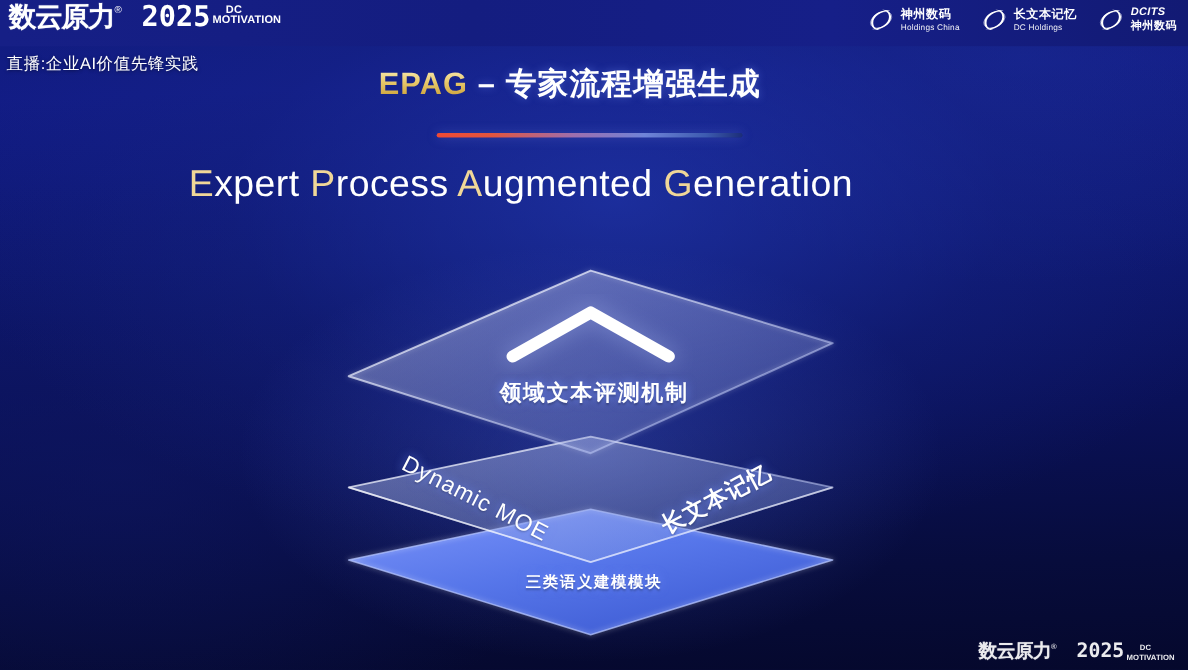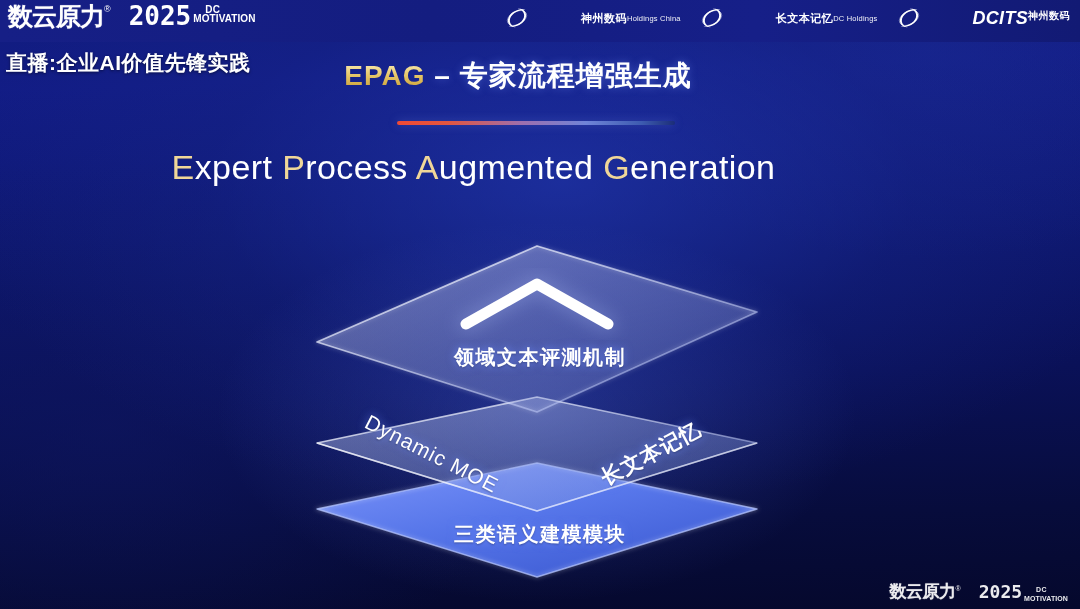--- a/index.html
+++ b/index.html
@@ -40,35 +40,35 @@
     font-family:"DejaVu Sans Mono","Liberation Mono",monospace;
   }
   .brand-dc{
     display:inline-block;margin-left:2px;line-height:9px;margin-top:2px;
   }
   .brand-dc .dc{font-size:10px;font-weight:bold;letter-spacing:.3px;display:block;margin-left:12px;}
   .brand-dc .mv{font-size:10px;font-weight:bold;letter-spacing:.1px;display:block;}
 
   .live-title{
     position:absolute;left:6px;top:49px;
-    font-size:21px;font-weight:bold;color:#ffffff;
+    font-size:15px;font-weight:normal;color:#ffffff;
     letter-spacing:.5px;white-space:nowrap;
     text-shadow:0 1px 3px rgba(0,0,0,.5);
   }
 
   .partner-logos{
     position:absolute;right:10px;top:5px;
     display:flex;align-items:center;gap:18px;
   }
   .plogo{display:flex;align-items:center;gap:5px;}
   .pmark{width:26px;height:26px;flex:0 0 26px;}
-  .ptext{display:flex;flex-direction:row;line-height:1;color:#fff;margin-left:46px;}
+  .ptext{display:flex;flex-direction:column;line-height:1;color:#fff;}
   .ptext .cn{font-size:11px;font-weight:bold;letter-spacing:.5px;}
   .ptext .en{font-size:7.5px;letter-spacing:.2px;margin-top:2px;opacity:.95;}
-  .ptext .big{font-size:18px;font-weight:bold;font-style:italic;letter-spacing:.3px;}
+  .ptext .big{font-size:10px;font-weight:bold;font-style:italic;letter-spacing:.3px;}
 
   
   .epag-title{
     position:absolute;left:0;top:57px;width:1036px;text-align:center;
     font-size:28px;font-weight:bold;letter-spacing:1px;white-space:nowrap;
   }
   .epag-title .gold{
     background:linear-gradient(180deg,#fdf3c4 0%,#e7c86a 48%,#c79a30 100%);
     -webkit-background-clip:text;background-clip:text;color:transparent;
     -webkit-text-fill-color:transparent;
@@ -96,21 +96,21 @@
   .lyr-label{
     position:absolute;color:#ffffff;white-space:nowrap;
     text-shadow:0 0 9px rgba(110,140,255,.85),0 1px 2px rgba(0,0,0,.35);
   }
   .lbl-top{
     left:0;top:332px;width:1080px;text-align:center;
     font-size:20px;font-weight:bold;letter-spacing:1.5px;
   }
   .lbl-bottom{
     left:0;top:509px;width:1080px;text-align:center;
-    font-size:20px;font-weight:bold;letter-spacing:1.5px;
+    font-size:14px;font-weight:bold;letter-spacing:1.5px;
   }
   .lbl-left{
     left:372px;top:398px;
     font-size:21px;font-weight:normal;letter-spacing:1px;
     transform:rotate(27deg);transform-origin:left top;
   }
   .lbl-right{
     left:596px;top:455px;
     font-size:21px;font-weight:bold;letter-spacing:1px;
     transform:rotate(-28deg);transform-origin:left top;

